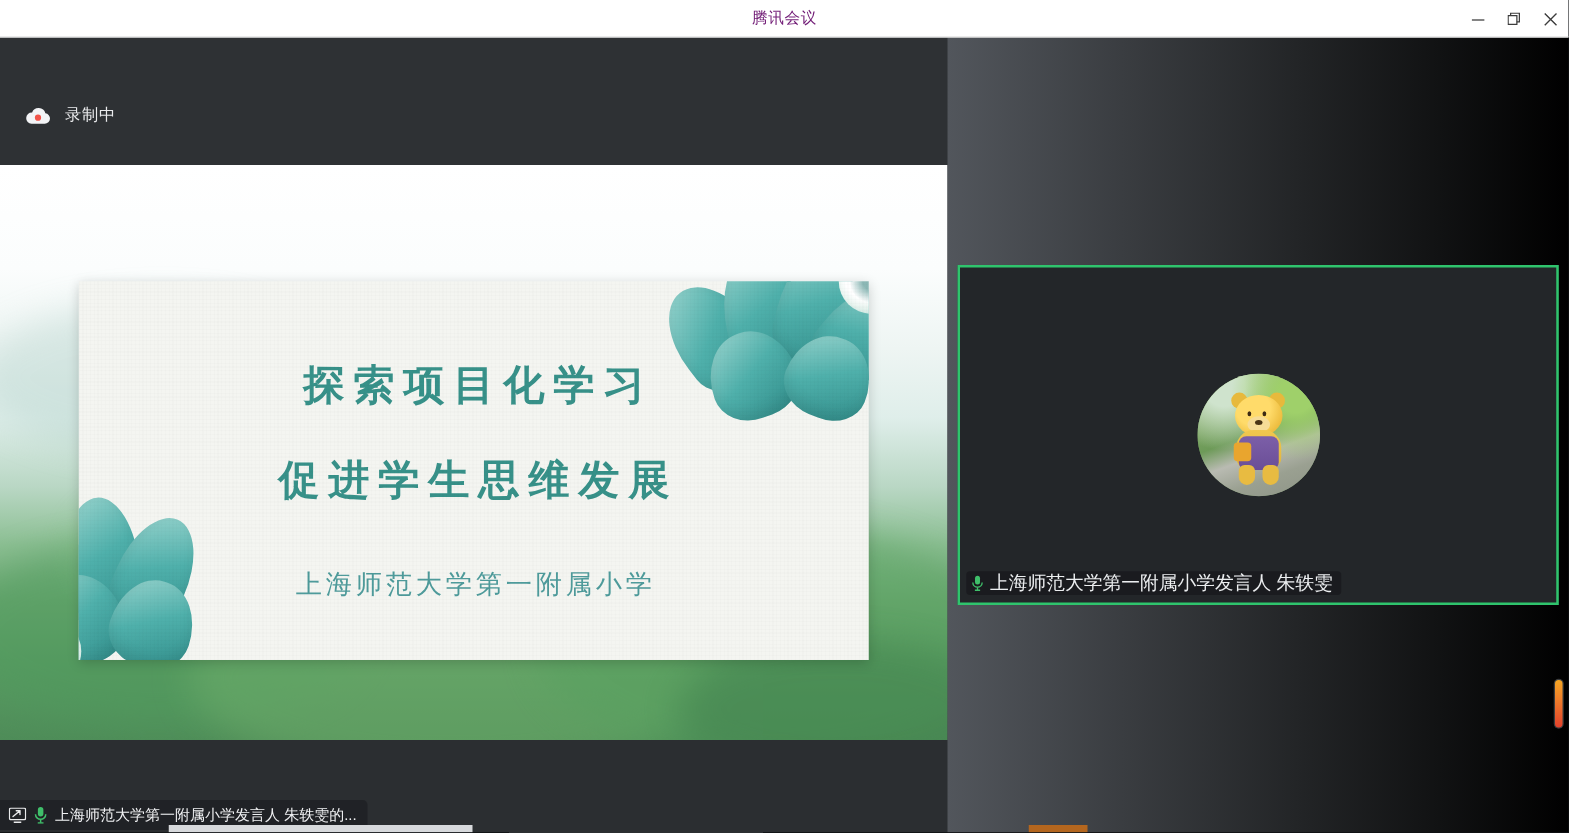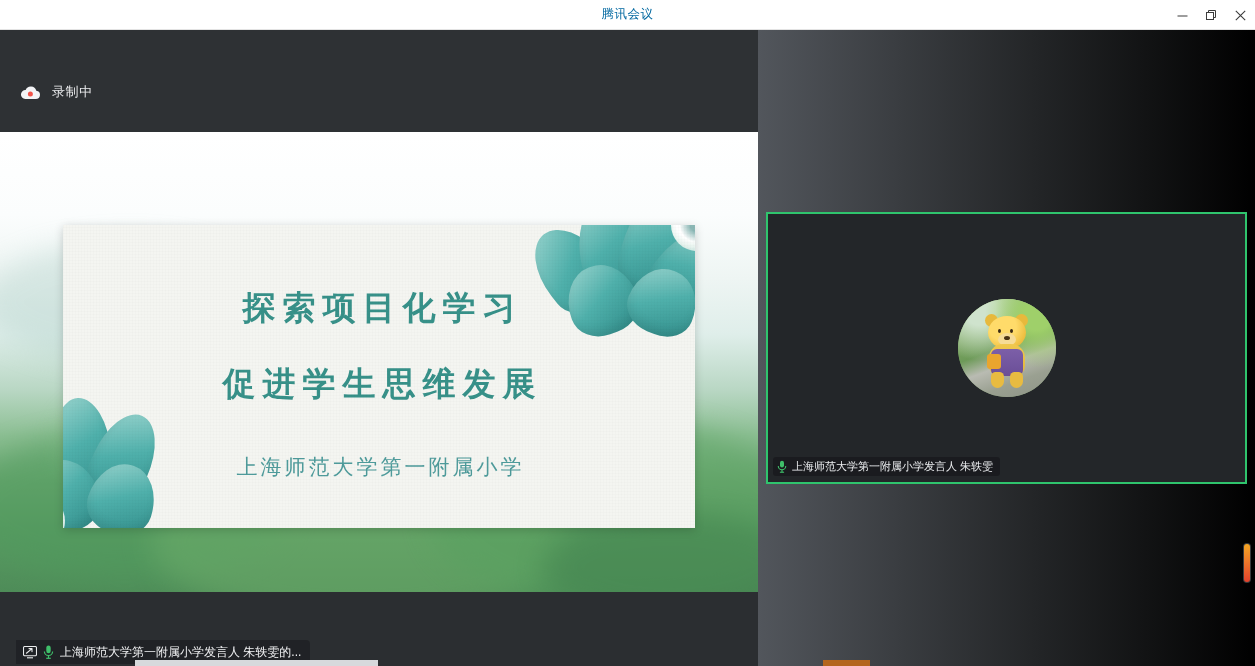--- a/index.html
+++ b/index.html
@@ -23,21 +23,21 @@
     width: 1255px; height: 30px;
     background: #ffffff;
     border-bottom: 1px solid #e3e3e3;
     display: flex; align-items: center;
     z-index: 50;
   }
   .titlebar-title {
     position: absolute; left: 0; right: 0;
     text-align: center;
     font-size: 12.5px;
-    color: #0369a1;
+    color: #701a75;
     letter-spacing: .5px;
     pointer-events: none;
   }
   .win-controls {
     position: absolute; right: 0; top: 0;
     height: 30px; display: flex; align-items: stretch;
   }
   .win-btn {
     width: 29px; height: 30px;
     display: flex; align-items: center; justify-content: center;
@@ -155,21 +155,21 @@
 
   
   .share-bottom {
     position: absolute; left: 0; top: 562px;
     width: 758px; height: 74px;
     background: #2b2e31;
   }
 
   
   .share-name-pill {
-    position: absolute; left: 16px; top: 640px;
+    position: absolute; left: 0; top: 640px;
     height: 24px;
     max-width: 305px;
     display: flex; align-items: center; gap: 6px;
     padding: 0 9px 0 7px;
     background: rgba(32,34,37,.92);
     border-radius: 0 4px 4px 0;
     z-index: 20;
   }
   .share-name-text {
     font-size: 12px; color: #f0f1f3;
@@ -266,21 +266,21 @@
 
   .tile-name-pill {
     position: absolute; left: 5px; bottom: 6px;
     height: 19px;
     display: flex; align-items: center; gap: 5px;
     padding: 0 7px 0 4px;
     background: rgba(24,26,29,.82);
     border-radius: 3px;
   }
   .tile-name-text {
-    font-size: 11px; color: #eceef0;
+    font-size: 15px; color: #eceef0;
     white-space: nowrap;
   }
 
   
   .level-meter {
     position: absolute; right: 4px; top: 513px;
     width: 8px; height: 40px;
     border-radius: 4px;
     background: #3a3c3e;
     padding: 1px;

